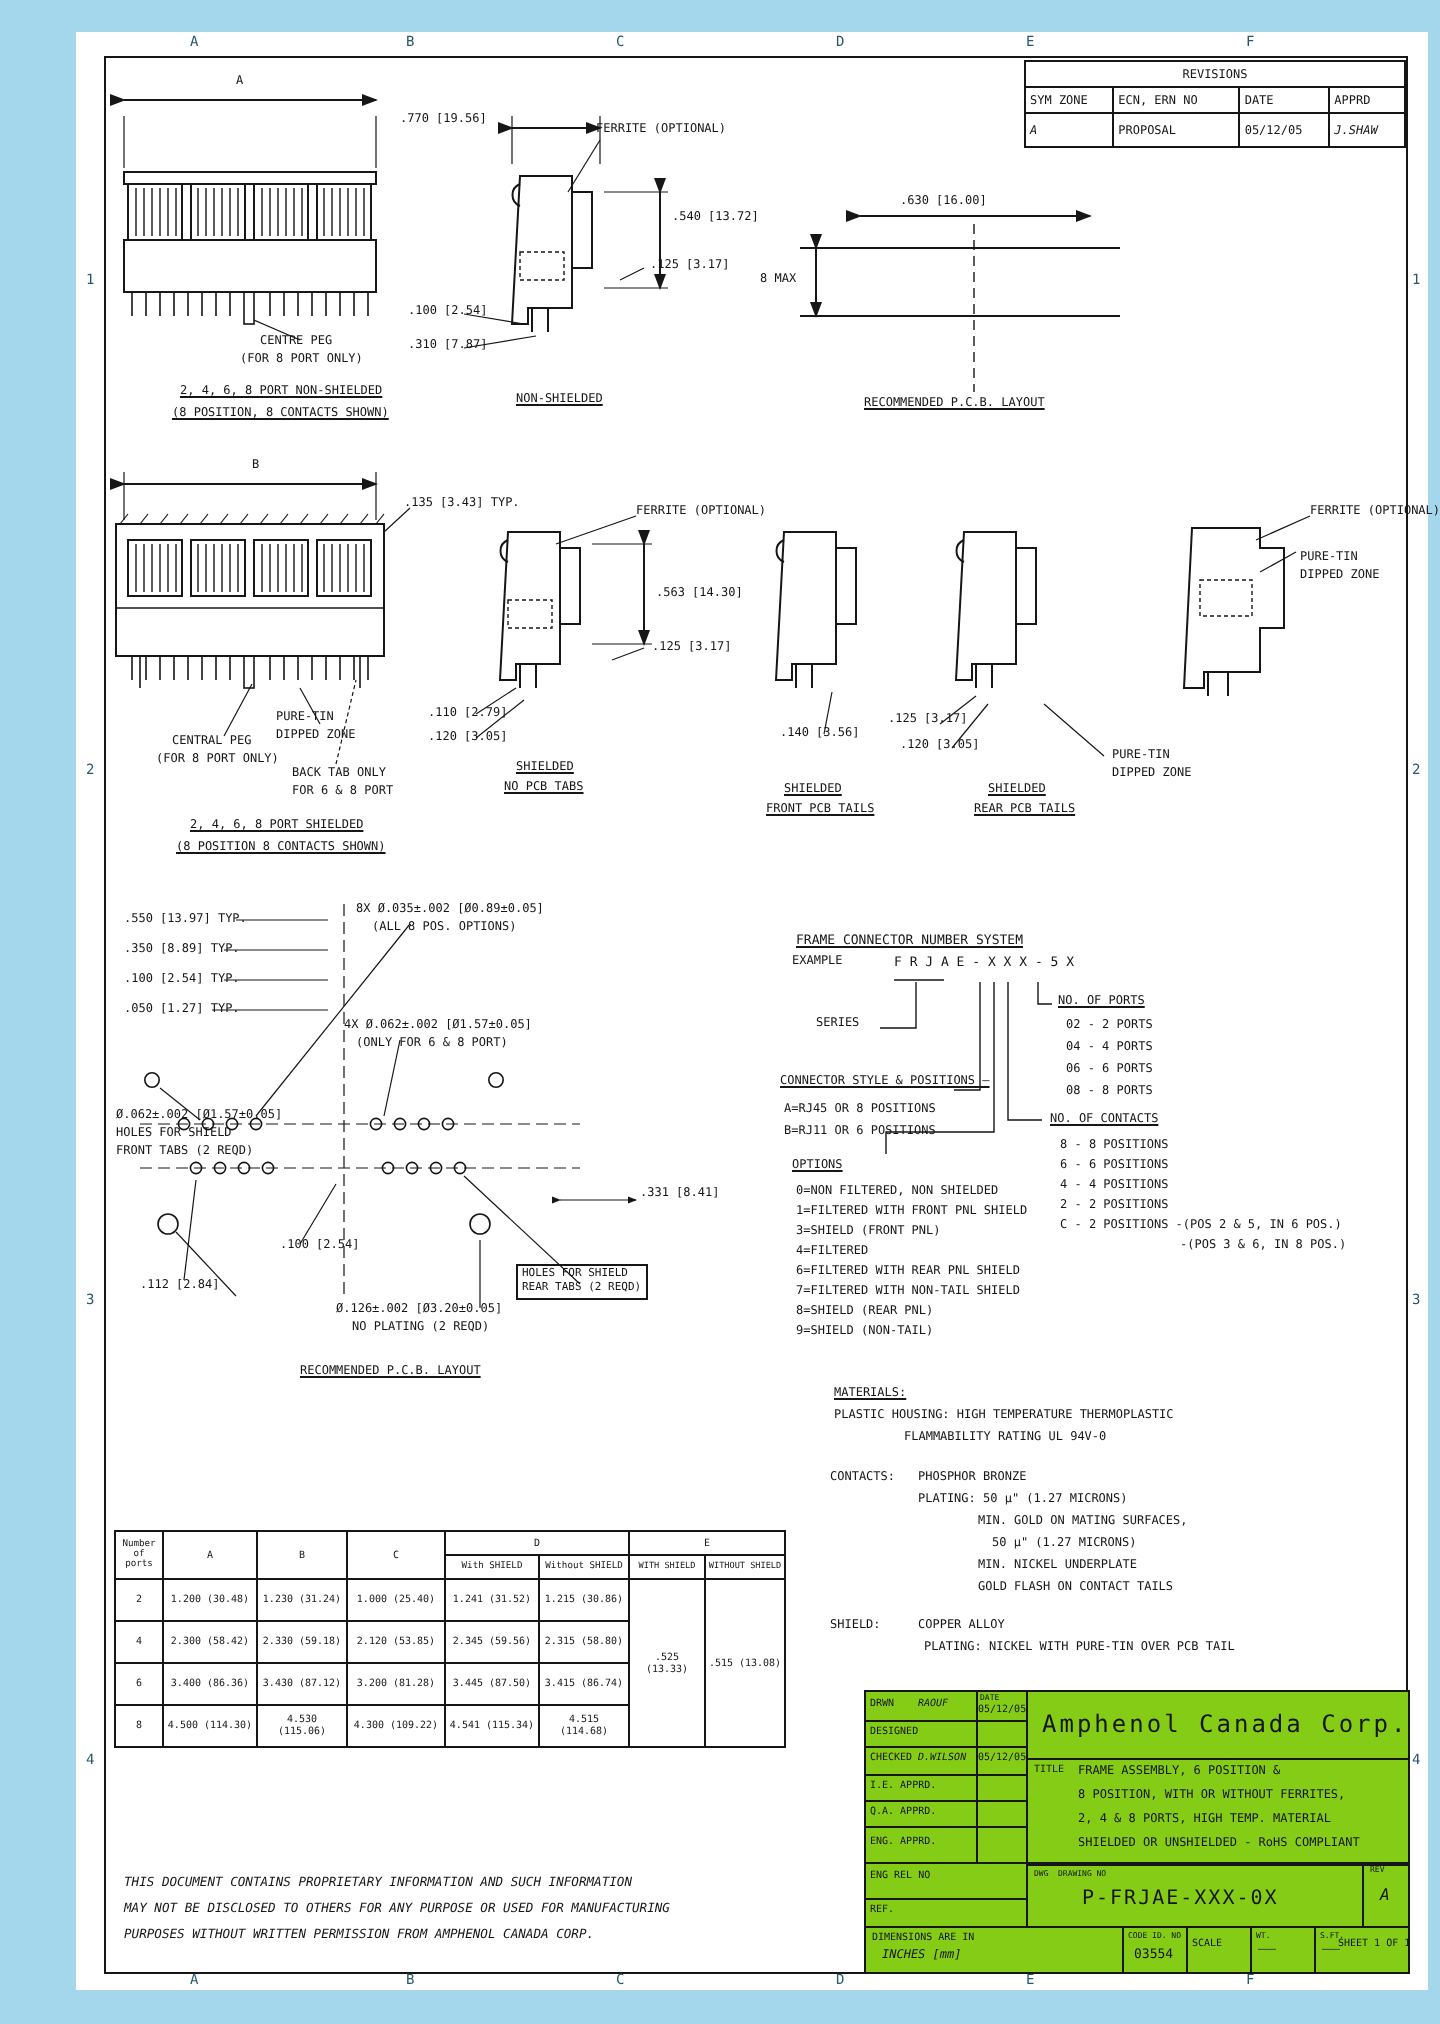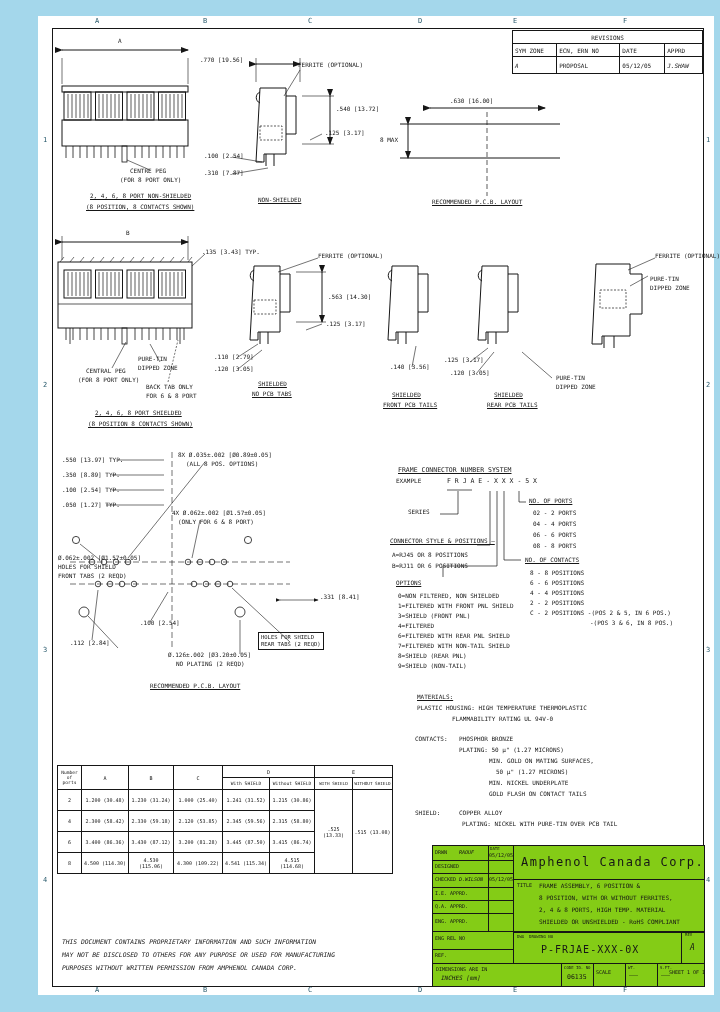--- a/index.html
+++ b/index.html
@@ -462,20 +462,20 @@
 
   <div class="tb-abs" style="left:84px;top:89px;font-size:4px;">DWG</div>
   <div class="tb-abs" style="left:96px;top:89px;font-size:4px;">DRAWING NO</div>
   <div class="tb-abs bigno" style="left:108px;top:98px;">P-FRJAE-XXX-0X</div>
   <div class="tb-abs" style="left:252px;top:87px;font-size:4px;">REV</div>
   <div class="tb-abs it" style="left:257px;top:98px;font-size:8px;">A</div>
 
   <div class="tb-abs" style="left:3px;top:121px;">DIMENSIONS ARE IN</div>
   <div class="tb-abs it" style="left:8px;top:129px;font-size:6px;">INCHES [mm]</div>
   <div class="tb-abs" style="left:131px;top:120px;font-size:4px;">CODE ID. NO</div>
-  <div class="tb-abs" style="left:134px;top:128px;font-size:6.5px;">06135</div>
+  <div class="tb-abs" style="left:134px;top:128px;font-size:6.5px;">03554</div>
   <div class="tb-abs" style="left:163px;top:124px;">SCALE</div>
   <div class="tb-abs" style="left:195px;top:120px;font-size:4px;">WT.</div>
   <div class="tb-abs" style="left:196px;top:127px;">———</div>
   <div class="tb-abs" style="left:227px;top:120px;font-size:4px;">S.FT.</div>
   <div class="tb-abs" style="left:228px;top:127px;">———</div>
   <div class="tb-abs" style="left:231px;top:124px;left:236px;">SHEET 1 OF 1</div>
 </div>
 
 </body></html>

